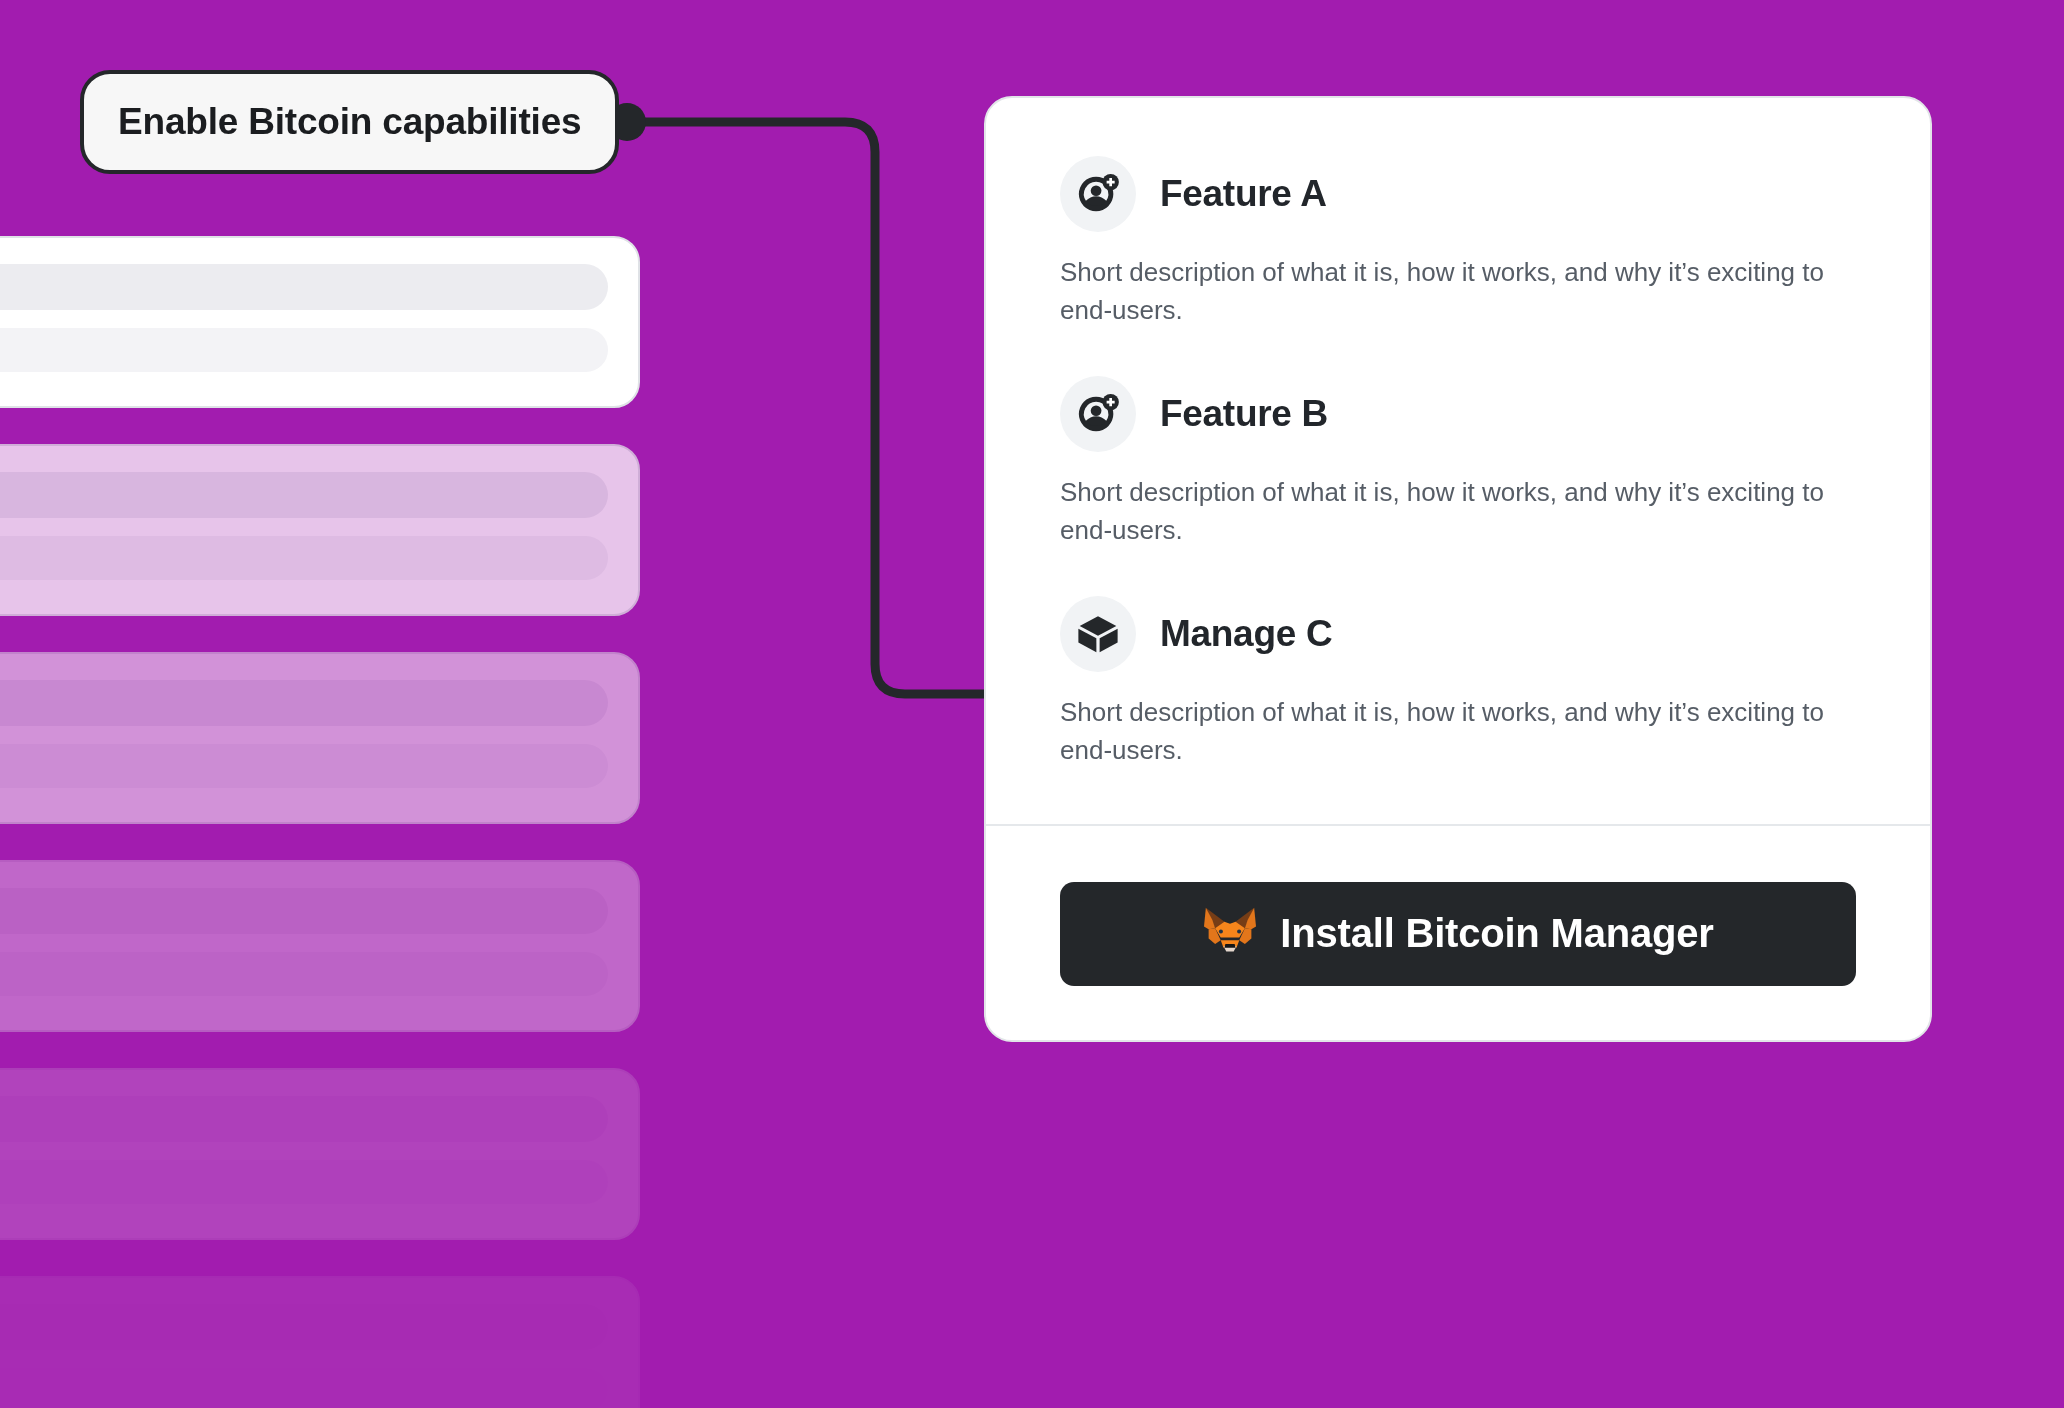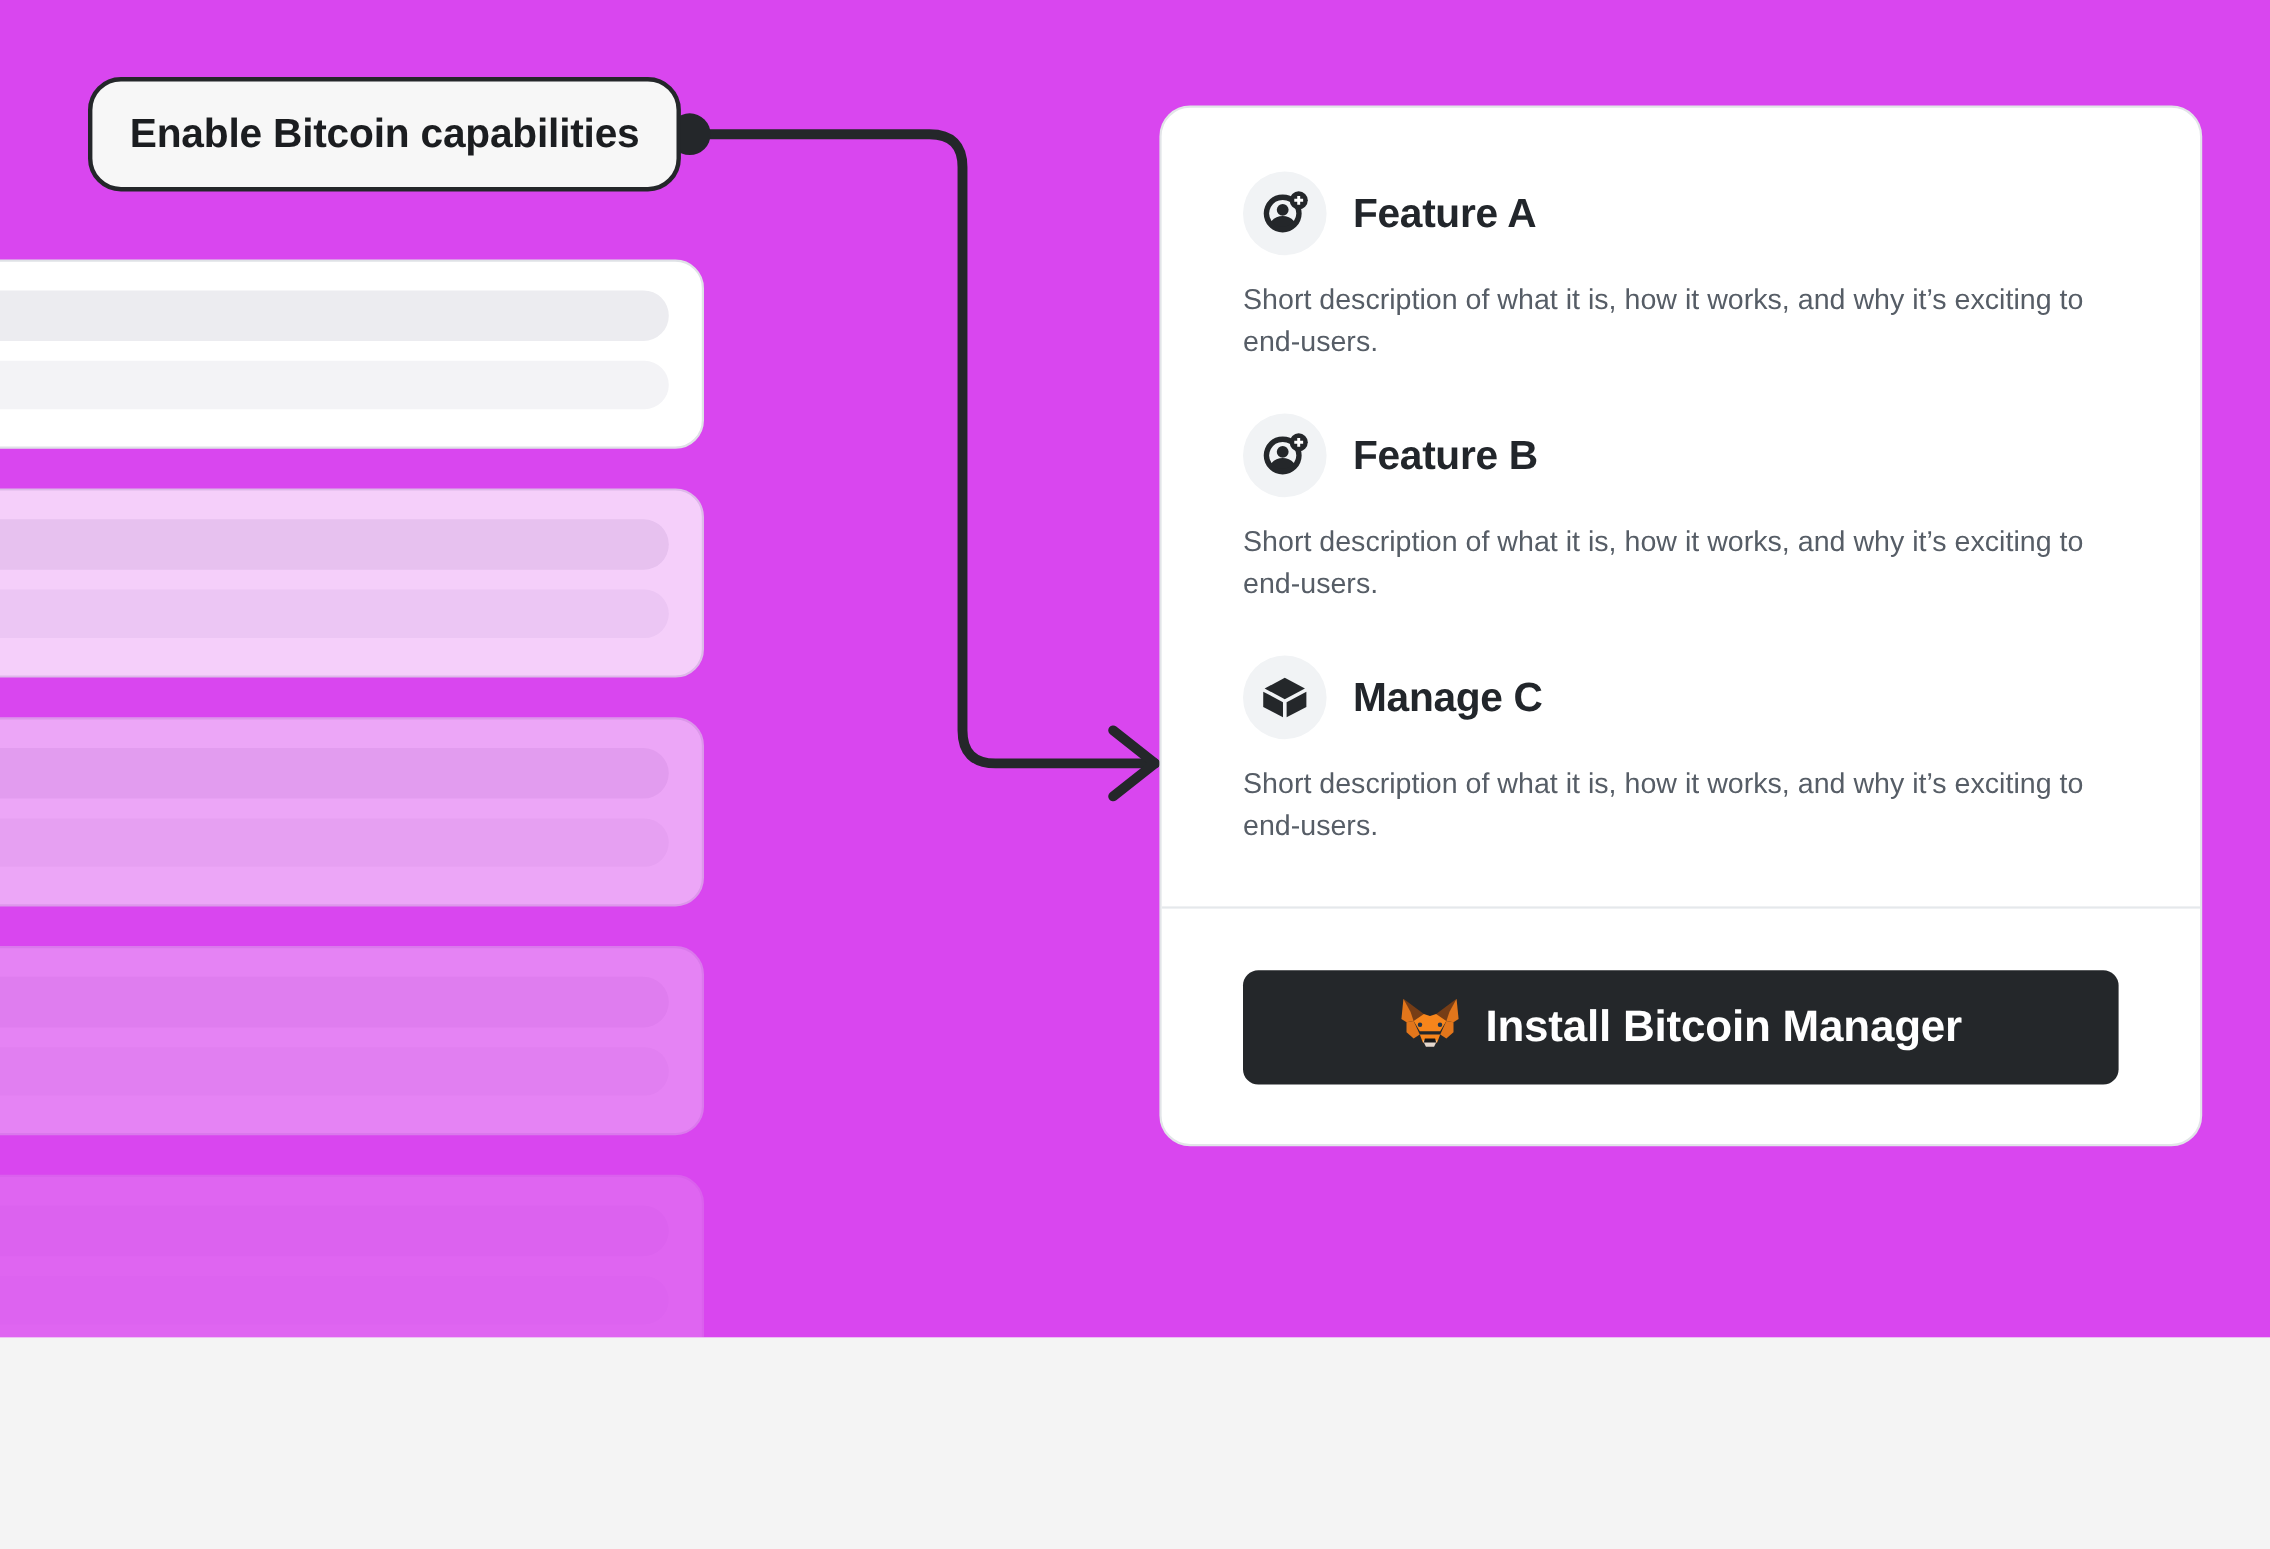--- a/index.html
+++ b/index.html
@@ -6,22 +6,22 @@
     margin: 0;
     padding: 0;
     background: #f4f4f4;
   }
   body {
     font-family: "Liberation Sans", sans-serif;
   }
   #stage {
     position: relative;
     width: 2064px;
-    height: 1216px;
-    background: #d946ef;
+    height: 1408px;
+    background: #a21caf;
     overflow: hidden;
   }
 
   
   #skeleton-column {
     position: absolute;
     left: -260px;
     top: 236px;
     width: 900px;
   }
@@ -82,21 +82,21 @@
     left: 0;
     top: 0;
     width: 2064px;
     height: 1408px;
     pointer-events: none;
   }
 
   
   #feature-panel {
     position: absolute;
-    left: 1054px;
+    left: 984px;
     top: 96px;
     width: 948px;
     box-sizing: border-box;
     background: #ffffff;
     border: 2px solid #e2e5e8;
     border-radius: 28px;
     overflow: hidden;
   }
   #feature-list {
     padding: 58px 74px 48px 74px;

